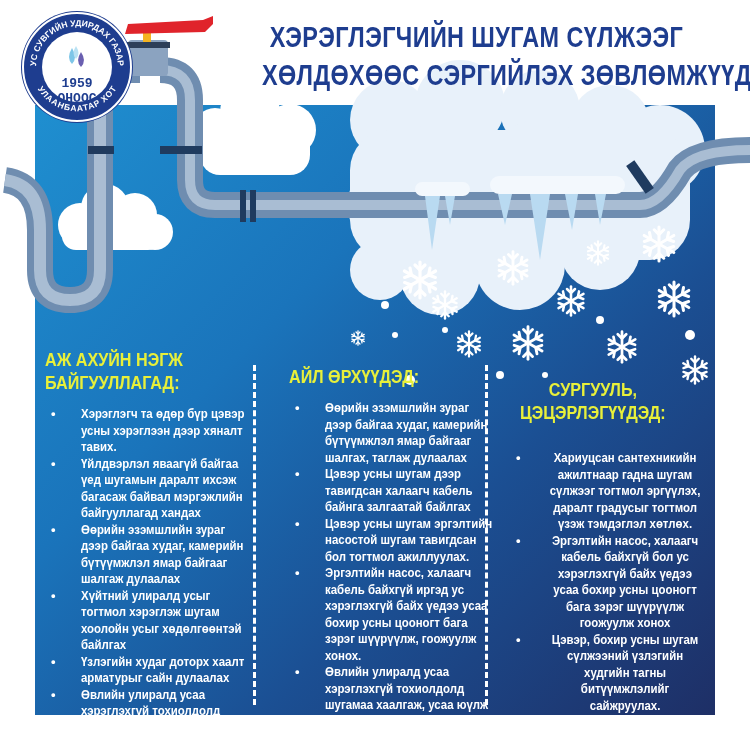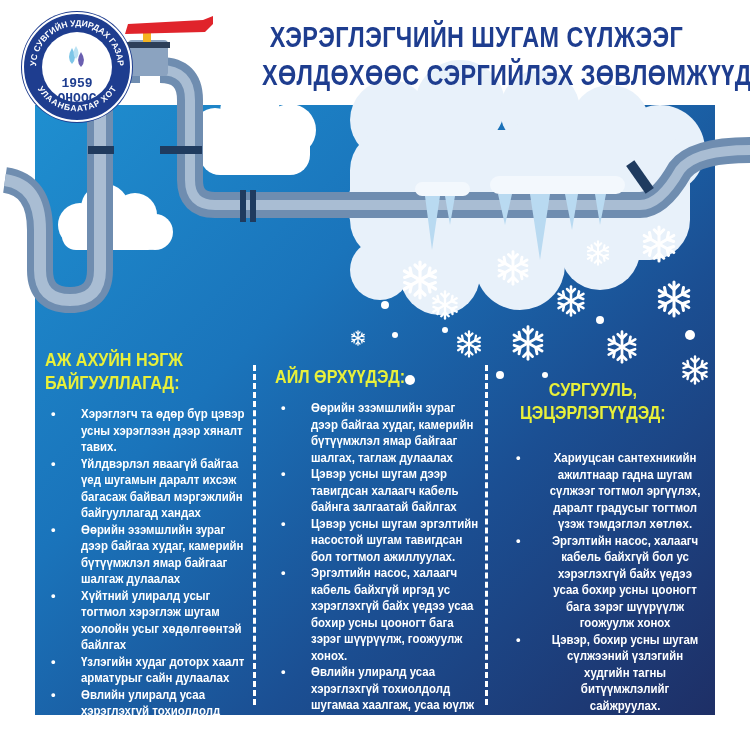--- a/index.html
+++ b/index.html
@@ -189,21 +189,21 @@
         <span class="bullet">•</span>
         <span class="txt">Үзлэгийн худаг доторх хаалт арматурыг сайн дулаалах</span>
       </li>
     <li>
         <span class="bullet">•</span>
         <span class="txt">Өвлийн улиралд усаа хэрэглэхгүй тохиолдолд шугмаа хаалгаж, усаа юүлж хоослох.</span>
       </li>
   </ul>
 </div>
 
-<div class="col" style="left:275px; top:365px; width:205px;">
+<div class="col" style="left:289px; top:365px; width:205px;">
   <h2>
     <div>АЙЛ ӨРХҮҮДЭД:</div>
   </h2>
   <ul style="margin-top:12px">
     <li>
         <span class="bullet">•</span>
         <span class="txt">Өөрийн эзэмшлийн  зураг дээр байгаа худаг, камерийн бүтүүмжлэл ямар байгааг шалгах, таглаж дулаалах</span>
       </li>
     <li>
         <span class="bullet">•</span>

